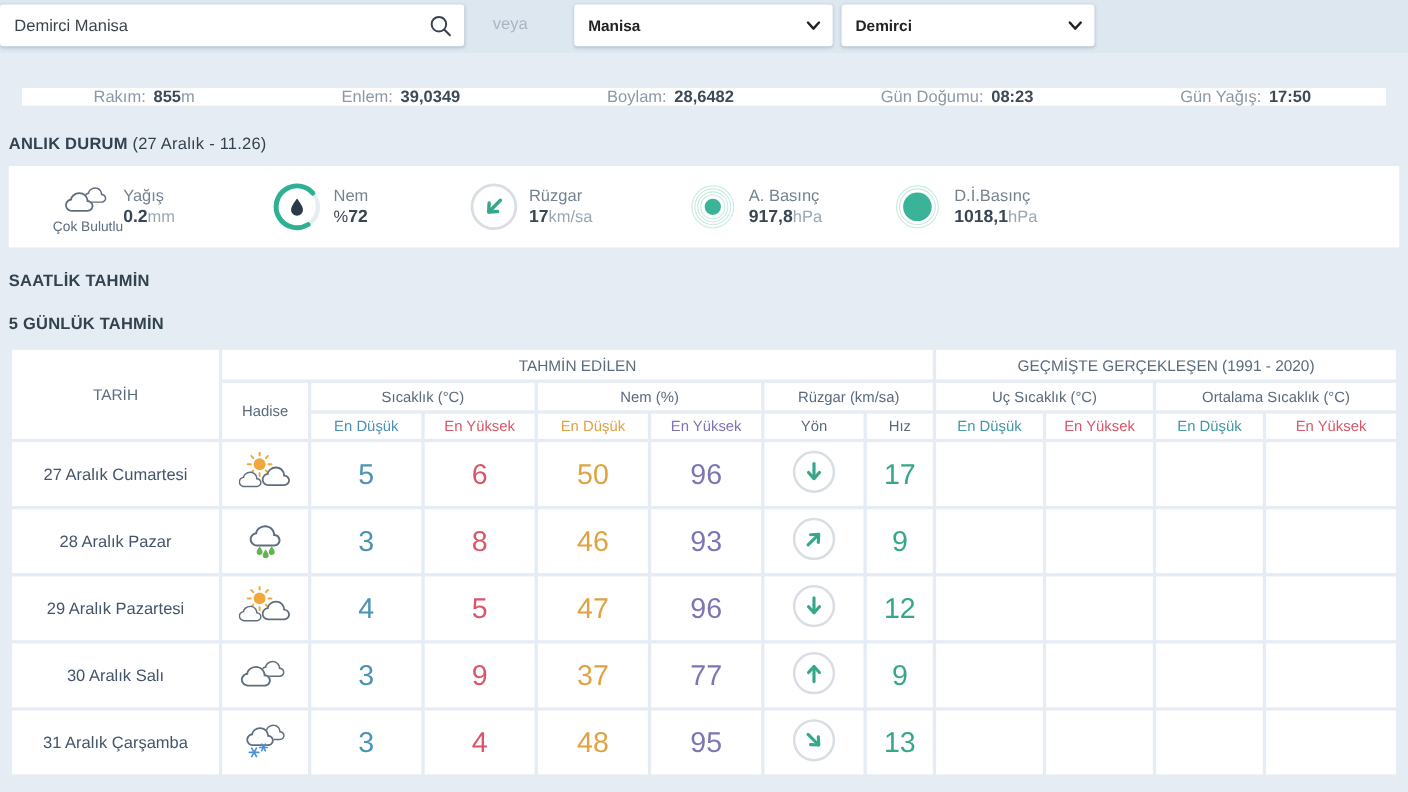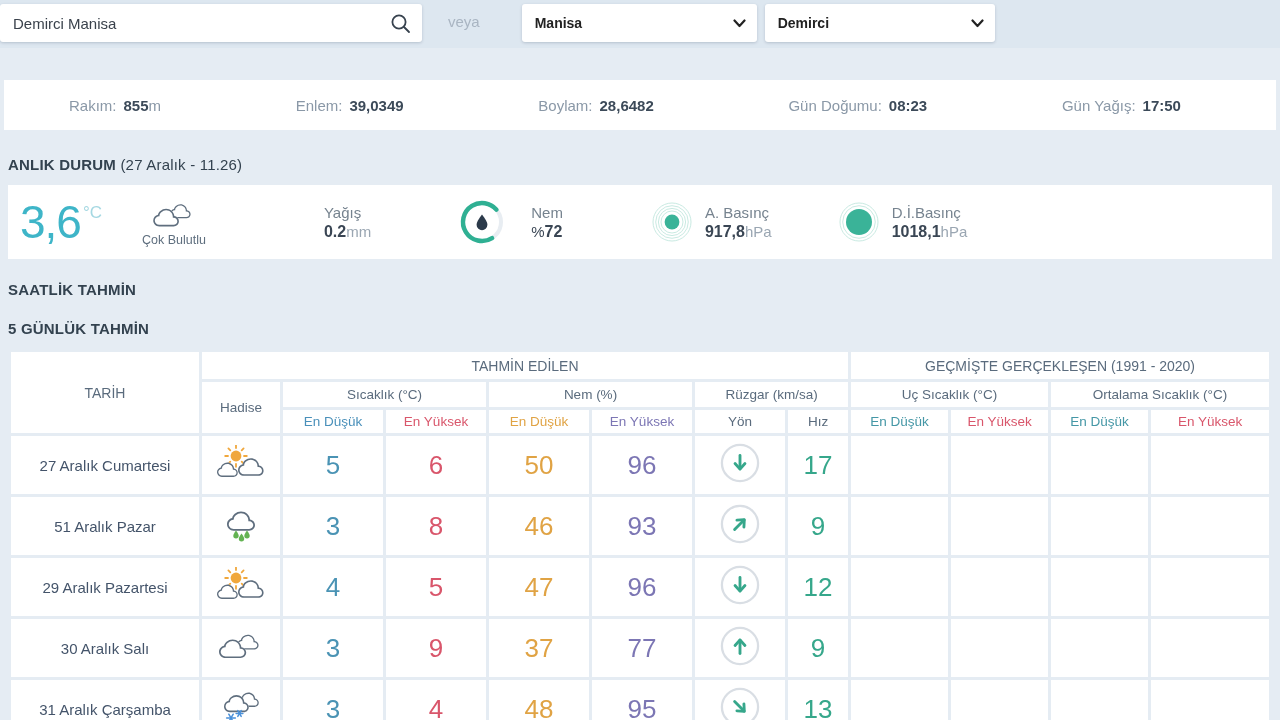--- a/index.html
+++ b/index.html
@@ -21,22 +21,22 @@
   .or { margin-left:26px; margin-top:9px; font-size:15px; color:#a9b5c2; }
   .selwrap { position:relative; height:38px; background:#fff; border-radius:3px;
     box-shadow:0 1px 3px rgba(40,60,80,.22); }
   .selwrap.prov { width:235px; margin-left:42px; }
   .selwrap.dist { width:230px; margin-left:8px; }
   .selwrap select { appearance:none; -webkit-appearance:none; width:100%; height:100%;
     border:none; outline:none; background:transparent; padding:0 30px 0 13px;
     font-size:14px; font-weight:bold; color:#222; font-family:inherit; }
   .selwrap .chev { position:absolute; right:11px; top:15px; pointer-events:none; line-height:0; }
   
-  .infobar { margin:32px 4px 0; height:50px; background:#fff; display:flex; align-items:center;
-    justify-content:space-between; padding:0 95px 0 65px; }
+  .infobar { margin:32px 20px 0; height:16px; background:#fff; display:flex; align-items:center;
+    justify-content:space-between; padding:0 68px 0 65px; }
   .info-item { font-size:15px; white-space:nowrap; }
   .info-item .lbl { color:#8a98a7; }
   .info-item .val { color:#3c4a59; font-weight:bold; margin-left:7px; }
   .info-item .unit { color:#8a98a7; font-weight:normal; }
   
   .sect { margin:26px 8px 0; font-size:15px; color:#33424f; letter-spacing:.2px; }
   .sect b { font-weight:bold; }
   .sect .sub { font-weight:normal; }
   .sect.tight { margin-top:22px; }
   
@@ -46,22 +46,22 @@
   .temp .tunit { font-size:17px; color:#a5d8e2; margin-top:6px; margin-left:2px; }
   .cond { margin-left:40px; display:flex; flex-direction:column; align-items:center; }
   .cond .cicon { width:54px; height:34px; line-height:0; }
   .cond .clabel { font-size:12.5px; color:#5e6e7e; margin-top:1px; }
   .metric { display:flex; align-items:center; }
   .metric .mtext { line-height:19px; }
   .metric .mlabel { font-size:15px; color:#76838f; }
   .metric .mval { font-size:16px; font-weight:bold; color:#3a4654; }
   .metric .munit, .metric .mpre { font-size:15px; font-weight:normal; color:#9aa6b2;text-align:center; }
   .metric .mpre { color:#3a4654; }
-  .m-precip { margin-left:118px; }
-  .m-hum { margin-left:88px;gap:16px; }
+  .m-precip { }
+  .m-hum { margin-left:88px; }
   .m-wind { margin-left:92px; }
   .m-press1 { margin-left:86px; }
   .m-press2 { margin-left:64px; }
   .gicon { line-height:0; margin-right:10px; }
   .gicon.g46 { width:46px; height:46px; }
   .gicon.g44 { width:44px; height:44px; }
   
   table.fc { margin:12px 8px 0; width:1264px; border-spacing:3px; table-layout:fixed; }
   table.fc th, table.fc td { background:#fff; text-align:center; vertical-align:middle; padding:0; }
   th { font-weight:normal; }
@@ -137,24 +137,20 @@
   <span class="info-item">
     <span class="lbl">Gün Yağış:</span><span class="val">17:50</span>
   </span>
 </div>
 
 <div class="sect">
   <b>ANLIK DURUM</b> <span class="sub">(27 Aralık - 11.26)</span>
 </div>
 
 <div class="card">
-  <div class="temp">
-    <span class="tval">3,6</span>
-    <span class="tunit">°C</span>
-  </div>
   <div class="cond">
     <span class="cicon"><svg viewBox="0 0 48 36" width="100%" height="100%">
           <g transform="translate(20 4) scale(1.35)">
             <path d="M4.406 3.342A5.53 5.53 0 0 1 8 2c2.69 0 4.923 2 5.166 4.579C14.758 6.804 16 8.137 16 9.773 16 11.569 14.502 13 12.687 13H3.781C1.708 13 0 11.366 0 9.318c0-1.763 1.266-3.223 2.942-3.593.143-.863.698-1.723 1.464-2.383z" fill="#fff"></path>
             <path d="M4.406 3.342A5.53 5.53 0 0 1 8 2c2.69 0 4.923 2 5.166 4.579C14.758 6.804 16 8.137 16 9.773 16 11.569 14.502 13 12.687 13H3.781C1.708 13 0 11.366 0 9.318c0-1.763 1.266-3.223 2.942-3.593.143-.863.698-1.723 1.464-2.383zm.653.757c-.757.653-1.153 1.44-1.153 2.056v.448l-.445.049C2.064 6.805 1 7.952 1 9.318 1 10.785 2.23 12 3.781 12h8.906C13.98 12 15 10.988 15 9.773c0-1.216-1.02-2.228-2.313-2.228h-.5v-.5C12.188 4.825 10.328 3 8 3a4.53 4.53 0 0 0-2.941 1.1z" fill="#5f6e7e"></path>
           </g>
           <g transform="translate(2 8) scale(1.7)">
             <path d="M4.406 3.342A5.53 5.53 0 0 1 8 2c2.69 0 4.923 2 5.166 4.579C14.758 6.804 16 8.137 16 9.773 16 11.569 14.502 13 12.687 13H3.781C1.708 13 0 11.366 0 9.318c0-1.763 1.266-3.223 2.942-3.593.143-.863.698-1.723 1.464-2.383z" fill="#fff"></path>
             <path d="M4.406 3.342A5.53 5.53 0 0 1 8 2c2.69 0 4.923 2 5.166 4.579C14.758 6.804 16 8.137 16 9.773 16 11.569 14.502 13 12.687 13H3.781C1.708 13 0 11.366 0 9.318c0-1.763 1.266-3.223 2.942-3.593.143-.863.698-1.723 1.464-2.383zm.653.757c-.757.653-1.153 1.44-1.153 2.056v.448l-.445.049C2.064 6.805 1 7.952 1 9.318 1 10.785 2.23 12 3.781 12h8.906C13.98 12 15 10.988 15 9.773c0-1.216-1.02-2.228-2.313-2.228h-.5v-.5C12.188 4.825 10.328 3 8 3a4.53 4.53 0 0 0-2.941 1.1z" fill="#5f6e7e"></path>
           </g>
@@ -169,20 +165,33 @@
   </div>
   <div class="metric m-hum">
     <span class="gicon g46"><svg viewBox="0 0 46 46" width="100%" height="100%" fill="none">
     <circle cx="23" cy="23" r="19" stroke="#e8edf2" stroke-width="4"></circle>
     <circle cx="23" cy="23" r="19" stroke="#2fb093" stroke-width="4.5" stroke-linecap="round" stroke-dasharray="86.0 119.4" transform="rotate(58 23 23)"></circle>
     <path d="M23 15.5c3.6 5 5.4 7.8 5.4 10.3a5.4 5.4 0 1 1-10.8 0c0-2.5 1.8-5.3 5.4-10.3z" fill="#2b3a4a"></path>
   </svg></span>
     <div class="mtext">
       <div class="mlabel">Nem</div>
       <div><span class="mpre">%</span><span class="mval">72</span></div>
+    </div>
+  </div>
+  <div class="metric m-wind">
+    <span class="gicon g44"><svg viewBox="0 0 42 42" width="100%" height="100%" fill="none">
+    <circle cx="21" cy="21" r="19" fill="#fff" stroke="#d9dee4" stroke-width="2.4"></circle>
+    <g stroke="#36a78b" stroke-width="3" stroke-linecap="round" stroke-linejoin="round" transform="rotate(45 21 21)">
+      <line x1="21" y1="13" x2="21" y2="27"></line>
+            <path d="M15.8 21.6 21 27.4 26.2 21.6"></path>
+    </g>
+        </svg></span>
+    <div class="mtext">
+      <div class="mlabel">Rüzgar</div>
+      <div><span class="mval">17</span><span class="munit">km/sa</span></div>
     </div>
   </div>
   <div class="metric m-press1">
     <span class="gicon g46">
       <svg width="46" height="46" viewBox="0 0 46 46" fill="none">
         <circle cx="23" cy="23" r="19" stroke="#c9eae2" stroke-width="1"></circle>
         <circle cx="23" cy="23" r="16.3" stroke="#c9eae2" stroke-width="1"></circle>
         <circle cx="23" cy="23" r="13.6" stroke="#c9eae2" stroke-width="1"></circle>
         <circle cx="23" cy="23" r="11" stroke="#c9eae2" stroke-width="1"></circle>
         <circle cx="23" cy="23" r="7.4" fill="#3ab398"></circle>
@@ -287,21 +296,21 @@
                 <path d="M15.8 21.6 21 27.4 26.2 21.6"></path>
     </g>
             </svg></span></td>
     <td class="cell v spd">17</td>
     <td class="cell"></td>
         <td class="cell"></td>
         <td class="cell"></td>
         <td class="cell"></td>
   </tr>
   <tr>
-    <td class="cell date">51 Aralık Pazar</td>
+    <td class="cell date">28 Aralık Pazar</td>
     <td class="cell"><span class="wicon"><svg viewBox="0 0 48 36" width="100%" height="100%">
               <g transform="translate(10 2) scale(1.75)">
                 <path d="M4.406 3.342A5.53 5.53 0 0 1 8 2c2.69 0 4.923 2 5.166 4.579C14.758 6.804 16 8.137 16 9.773 16 11.569 14.502 13 12.687 13H3.781C1.708 13 0 11.366 0 9.318c0-1.763 1.266-3.223 2.942-3.593.143-.863.698-1.723 1.464-2.383z" fill="#fff"></path>
                 <path d="M4.406 3.342A5.53 5.53 0 0 1 8 2c2.69 0 4.923 2 5.166 4.579C14.758 6.804 16 8.137 16 9.773 16 11.569 14.502 13 12.687 13H3.781C1.708 13 0 11.366 0 9.318c0-1.763 1.266-3.223 2.942-3.593.143-.863.698-1.723 1.464-2.383zm.653.757c-.757.653-1.153 1.44-1.153 2.056v.448l-.445.049C2.064 6.805 1 7.952 1 9.318 1 10.785 2.23 12 3.781 12h8.906C13.98 12 15 10.988 15 9.773c0-1.216-1.02-2.228-2.313-2.228h-.5v-.5C12.188 4.825 10.328 3 8 3a4.53 4.53 0 0 0-2.941 1.1z" fill="#5f6e7e"></path>
               </g>
               <g transform="translate(19 24.5)">
                 <path d="M0 0C1.9 2.7 2.7 4.1 2.7 5.3A2.7 2.7 0 1 1-2.7 5.3C-2.7 4.1-1.9 2.7 0 0Z" fill="#63b352"></path>
               </g>
               <g transform="translate(24.5 27.5)">
                 <path d="M0 0C1.9 2.7 2.7 4.1 2.7 5.3A2.7 2.7 0 1 1-2.7 5.3C-2.7 4.1-1.9 2.7 0 0Z" fill="#63b352"></path>

